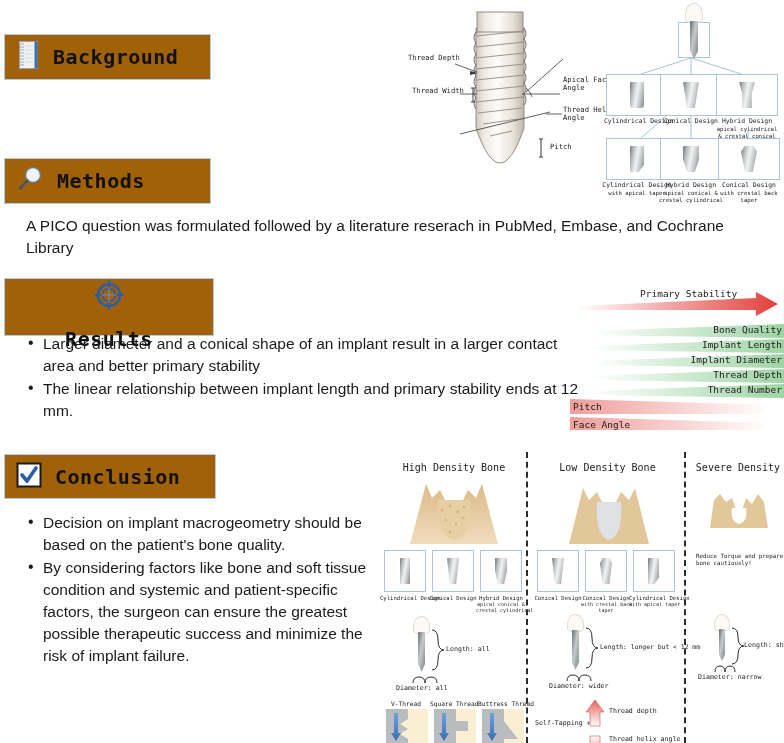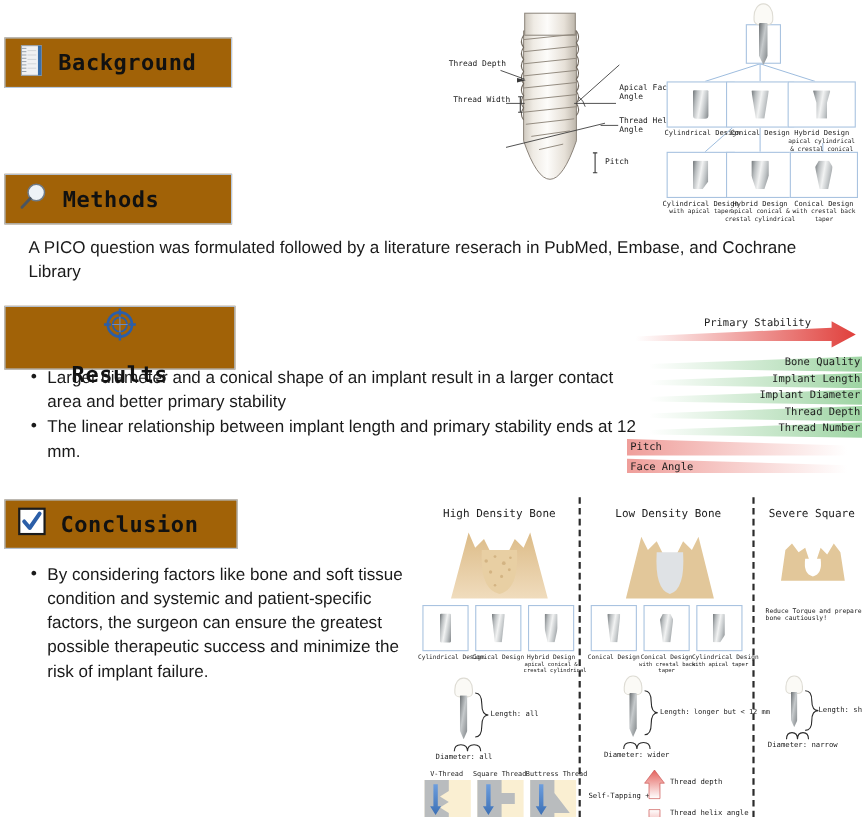--- a/index.html
+++ b/index.html
@@ -146,20 +146,21 @@
       <svg width="28" height="28" viewBox="0 0 28 28">
         <rect x="2.5" y="2.5" width="23" height="23" fill="#fff" stroke="#1b1b1b" stroke-width="2"></rect>
         <polyline points="7,14 12,20 21,7" fill="none" stroke="#2b5ea8" stroke-width="3.6" stroke-linecap="round" stroke-linejoin="round"></polyline>
       </svg>
     </span>
     <span class="sec-title">Conclusion</span>
   </div>
 
   <div class="sec-body" style="left:26px; top:512px; width:355px;">
     <ul>
+      <li>Decision on implant macrogeometry should be based on the patient's bone quality.</li>
       <li>By considering factors like bone and soft tissue condition and systemic and patient-specific factors, the surgeon can ensure the greatest possible therapeutic success and minimize the risk of implant failure.</li>
     </ul>
   </div>
 
   <div class="art" style="left:400px; top:2px; width:200px; height:198px;">
     <svg width="200" height="198" viewBox="0 0 200 198">
       <defs>
         <linearGradient id="scr" x1="0" y1="0" x2="1" y2="0">
           <stop offset="0%" stop-color="#cfc9bf"></stop>
           <stop offset="18%" stop-color="#efebe4"></stop>
@@ -447,21 +448,21 @@
         </linearGradient>
       </defs>
       <polygon points="12,0 21,12 17,12 17,26 7,26 7,12 3,12" fill="url(#redArrUp)" stroke="#c9504c" stroke-width="0.6"></polygon>
       <polygon points="12,62 21,50 17,50 17,36 7,36 7,50 3,50" fill="url(#redArrDn)" stroke="#c9504c" stroke-width="0.6"></polygon>
     </svg>
     <div class="lbl" style="left:74px; top:246px; font-size:6.6px;">Thread depth</div>
     <div class="lbl" style="left:74px; top:274px; font-size:6.6px;">Thread helix angle</div>
   </div>
 
   <div class="art" style="left:692px; top:462px; width:92px; height:281px;">
-    <div class="mono" style="position:absolute; left:0; top:0; width:92px; text-align:center; font-size:10px;">Severe Square</div>
+    <div class="mono" style="position:absolute; left:0; top:0; width:92px; text-align:center; font-size:10px;">Severe Density</div>
 
     <svg width="92" height="44" viewBox="0 0 92 44" style="position:absolute;left:0;top:26px;">
       <path d="M18,40 L22,12 L28,6 L34,14 L40,10 L44,22 L50,22 L54,10 L60,16 L66,6 L72,14 L76,40 Z" fill="#e2c79a"></path>
       <path d="M40,20 Q38,34 47,36 Q56,34 54,20 Z" fill="#ffffff"></path>
     </svg>
 
     <div class="lbl" style="left:4px; top:91px; font-size:5.8px;">Reduce Torque and prepare
 bone cautiously!</div>
 
     <div class="crown" style="left:22px; top:152px; width:16px; height:17px;"></div>

